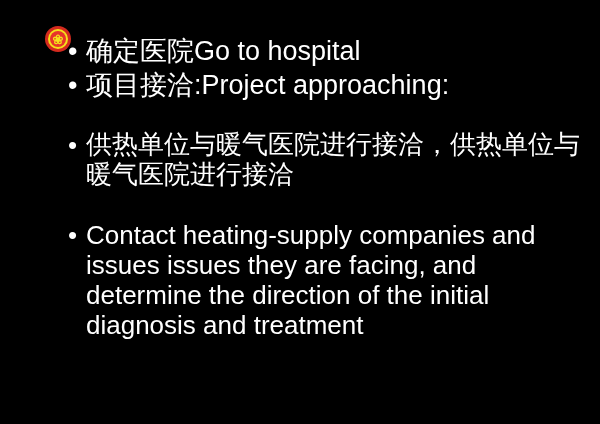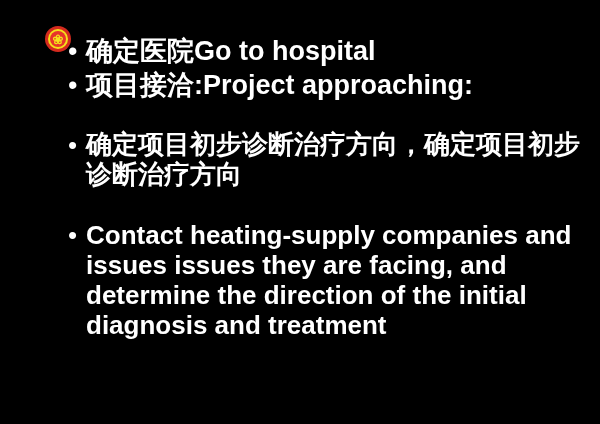--- a/index.html
+++ b/index.html
@@ -73,21 +73,20 @@
   .bullet-dot {
     flex: 0 0 auto;
     width: 18px;
     text-align: left;
     line-height: 1.18;
   }
   .bullet-text {
     flex: 1 1 auto;
     line-height: 1.18;
     white-space: pre-wrap;
-    font-weight: bold;
   }
   .b1 {
     font-size: 27px;
     margin-bottom: 2px;
   }
   .b2 {
     font-size: 27px;
     margin-bottom: 0;
   }
   .gap-1 { height: 28px; }
@@ -122,21 +121,21 @@
 
     <div class="bullet-row b2">
       <span class="bullet-dot">•</span>
       <span class="bullet-text">项目接洽:Project approaching:</span>
     </div>
 
     <div class="gap-1"></div>
 
     <div class="bullet-row b3">
       <span class="bullet-dot">•</span>
-      <span class="bullet-text">确定项目初步诊断治疗方向，确定项目初步诊断治疗方向</span>
+      <span class="bullet-text">供热单位与暖气医院进行接洽，供热单位与暖气医院进行接洽</span>
     </div>
 
     <div class="gap-2"></div>
 
     <div class="bullet-row b4">
       <span class="bullet-dot">•</span>
       <span class="bullet-text">Contact heating-supply companies and issues issues they are facing, and determine the direction of the initial diagnosis and treatment</span>
     </div>
 
   </div>

